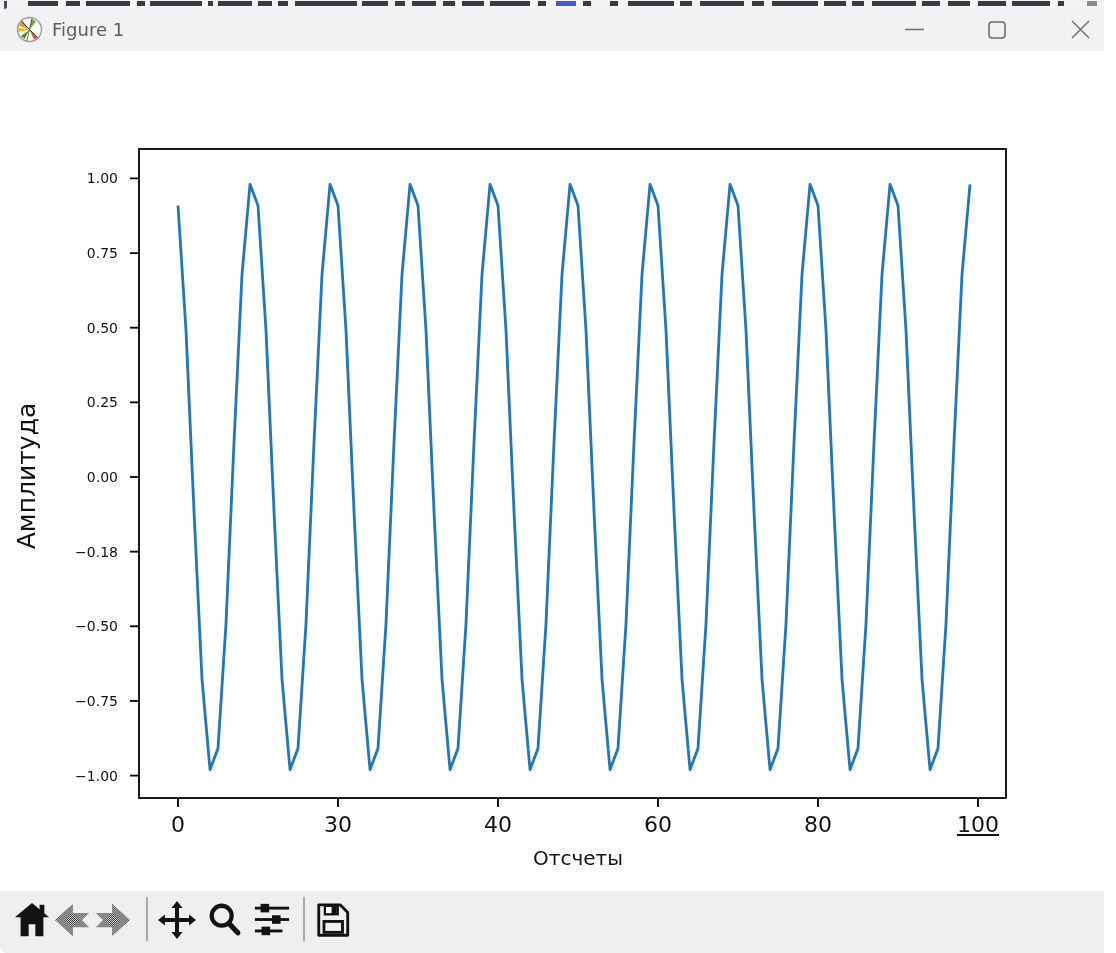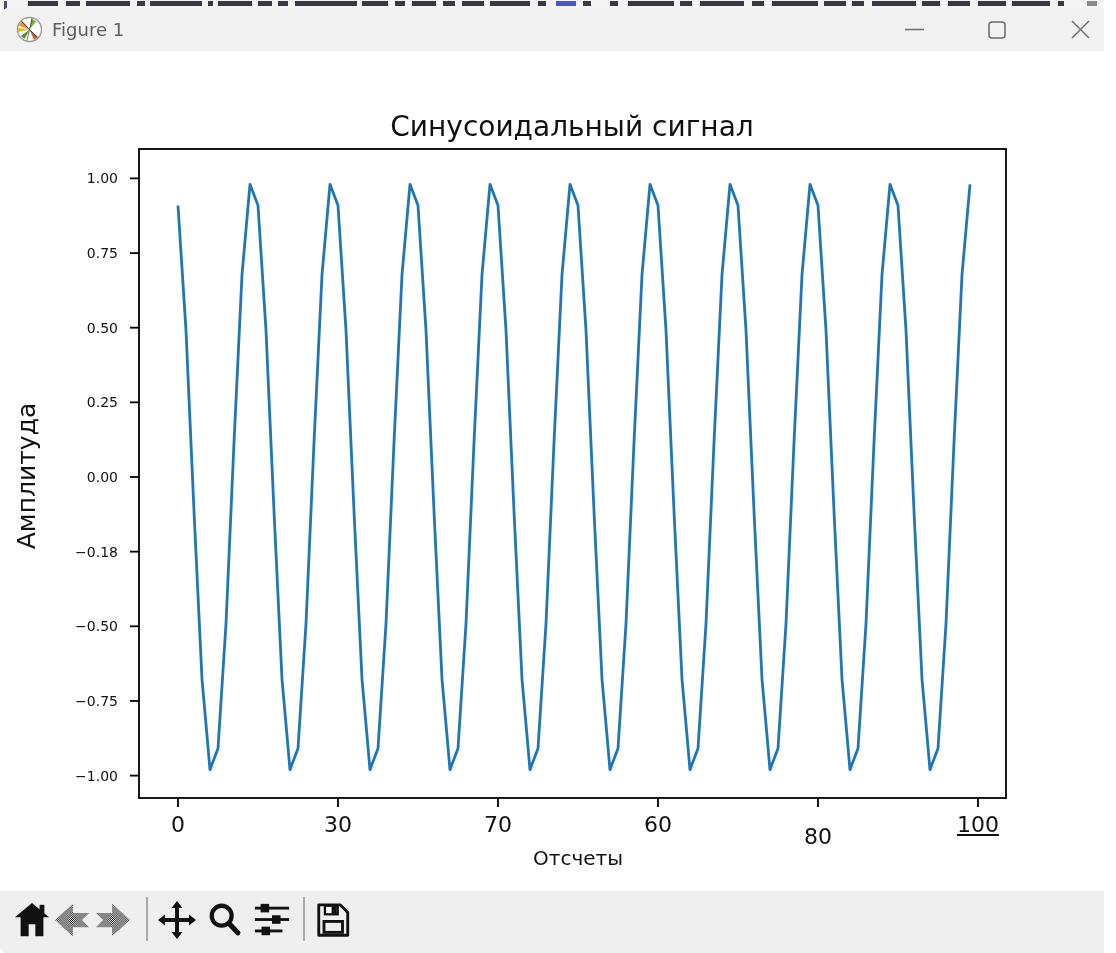--- a/index.html
+++ b/index.html
@@ -140,28 +140,27 @@
           <line x1="139" y1="202.04999999999998" x2="130" y2="202.04999999999998" stroke="#000" stroke-width="1.8"></line>
           <line x1="139" y1="276.7" x2="130" y2="276.7" stroke="#000" stroke-width="1.8"></line>
           <line x1="139" y1="351.35" x2="130" y2="351.35" stroke="#000" stroke-width="1.8"></line>
           <line x1="139" y1="426" x2="130" y2="426" stroke="#000" stroke-width="1.8"></line>
           <line x1="139" y1="500.65" x2="130" y2="500.65" stroke="#000" stroke-width="1.8"></line>
           <line x1="139" y1="575.3" x2="130" y2="575.3" stroke="#000" stroke-width="1.8"></line>
           <line x1="139" y1="649.95" x2="130" y2="649.95" stroke="#000" stroke-width="1.8"></line>
           <line x1="139" y1="724.6" x2="130" y2="724.6" stroke="#000" stroke-width="1.8"></line>
           <polyline points="178.0,154.5 186.0,279.4 194.0,460.2 202.0,628.1 210.0,718.7 218.0,697.5 226.0,572.6 234.0,391.8 242.0,223.9 250.0,133.3 258.0,154.5 266.0,279.4 274.0,460.2 282.0,628.1 290.0,718.7 298.0,697.5 306.0,572.6 314.0,391.8 322.0,223.9 330.0,133.3 338.0,154.5 346.0,279.4 354.0,460.2 362.0,628.1 370.0,718.7 378.0,697.5 386.0,572.6 394.0,391.8 402.0,223.9 410.0,133.3 418.0,154.5 426.0,279.4 434.0,460.2 442.0,628.1 450.0,718.7 458.0,697.5 466.0,572.6 474.0,391.8 482.0,223.9 490.0,133.3 498.0,154.5 506.0,279.4 514.0,460.2 522.0,628.1 530.0,718.7 538.0,697.5 546.0,572.6 554.0,391.8 562.0,223.9 570.0,133.3 578.0,154.5 586.0,279.4 594.0,460.2 602.0,628.1 610.0,718.7 618.0,697.5 626.0,572.6 634.0,391.8 642.0,223.9 650.0,133.3 658.0,154.5 666.0,279.4 674.0,460.2 682.0,628.1 690.0,718.7 698.0,697.5 706.0,572.6 714.0,391.8 722.0,223.9 730.0,133.3 738.0,154.5 746.0,279.4 754.0,460.2 762.0,628.1 770.0,718.7 778.0,697.5 786.0,572.6 794.0,391.8 802.0,223.9 810.0,133.3 818.0,154.5 826.0,279.4 834.0,460.2 842.0,628.1 850.0,718.7 858.0,697.5 866.0,572.6 874.0,391.8 882.0,223.9 890.0,133.3 898.0,154.5 906.0,279.4 914.0,460.2 922.0,628.1 930.0,718.7 938.0,697.5 946.0,572.6 954.0,391.8 962.0,223.9 970.0,133.3" fill="none" stroke="#1f77b4" stroke-width="2.8" stroke-linejoin="round"></polyline>
         </svg>
-      <div class="txt chart-title">Синусоидальный сигнал</div>
       <div class="txt xlabel">Отсчеты</div>
       <div class="txt ylabel">Амплитуда</div>
     <div class="xtick-label" style="left: 138px; top: 760px;">0</div>
         <div class="xtick-label" style="left: 298px; top: 760px;">30</div>
-        <div class="xtick-label" style="left: 458px; top: 760px;">70</div>
+        <div class="xtick-label" style="left: 458px; top: 760px;">40</div>
         <div class="xtick-label" style="left: 618px; top: 760px;">60</div>
-        <div class="xtick-label" style="left: 778px; top: 760px; margin-top: 12px;">80</div>
+        <div class="xtick-label" style="left: 778px; top: 760px;">80</div>
         <div class="xtick-label" style="left: 938px; top: 760px; text-decoration: underline;">100</div>
         <div class="ytick-label" style="left: 8px; top: 114.4px;">1.00</div>
         <div class="ytick-label" style="left: 8px; top: 189.05px;">0.75</div>
         <div class="ytick-label" style="left: 8px; top: 263.7px;">0.50</div>
         <div class="ytick-label" style="left: 8px; top: 338.35px;">0.25</div>
         <div class="ytick-label" style="left: 8px; top: 413px;">0.00</div>
         <div class="ytick-label" style="left: 8px; top: 487.65px;">−0.18</div>
         <div class="ytick-label" style="left: 8px; top: 562.3px;">−0.50</div>
         <div class="ytick-label" style="left: 8px; top: 636.95px;">−0.75</div>
         <div class="ytick-label" style="left: 8px; top: 711.6px;">−1.00</div>

